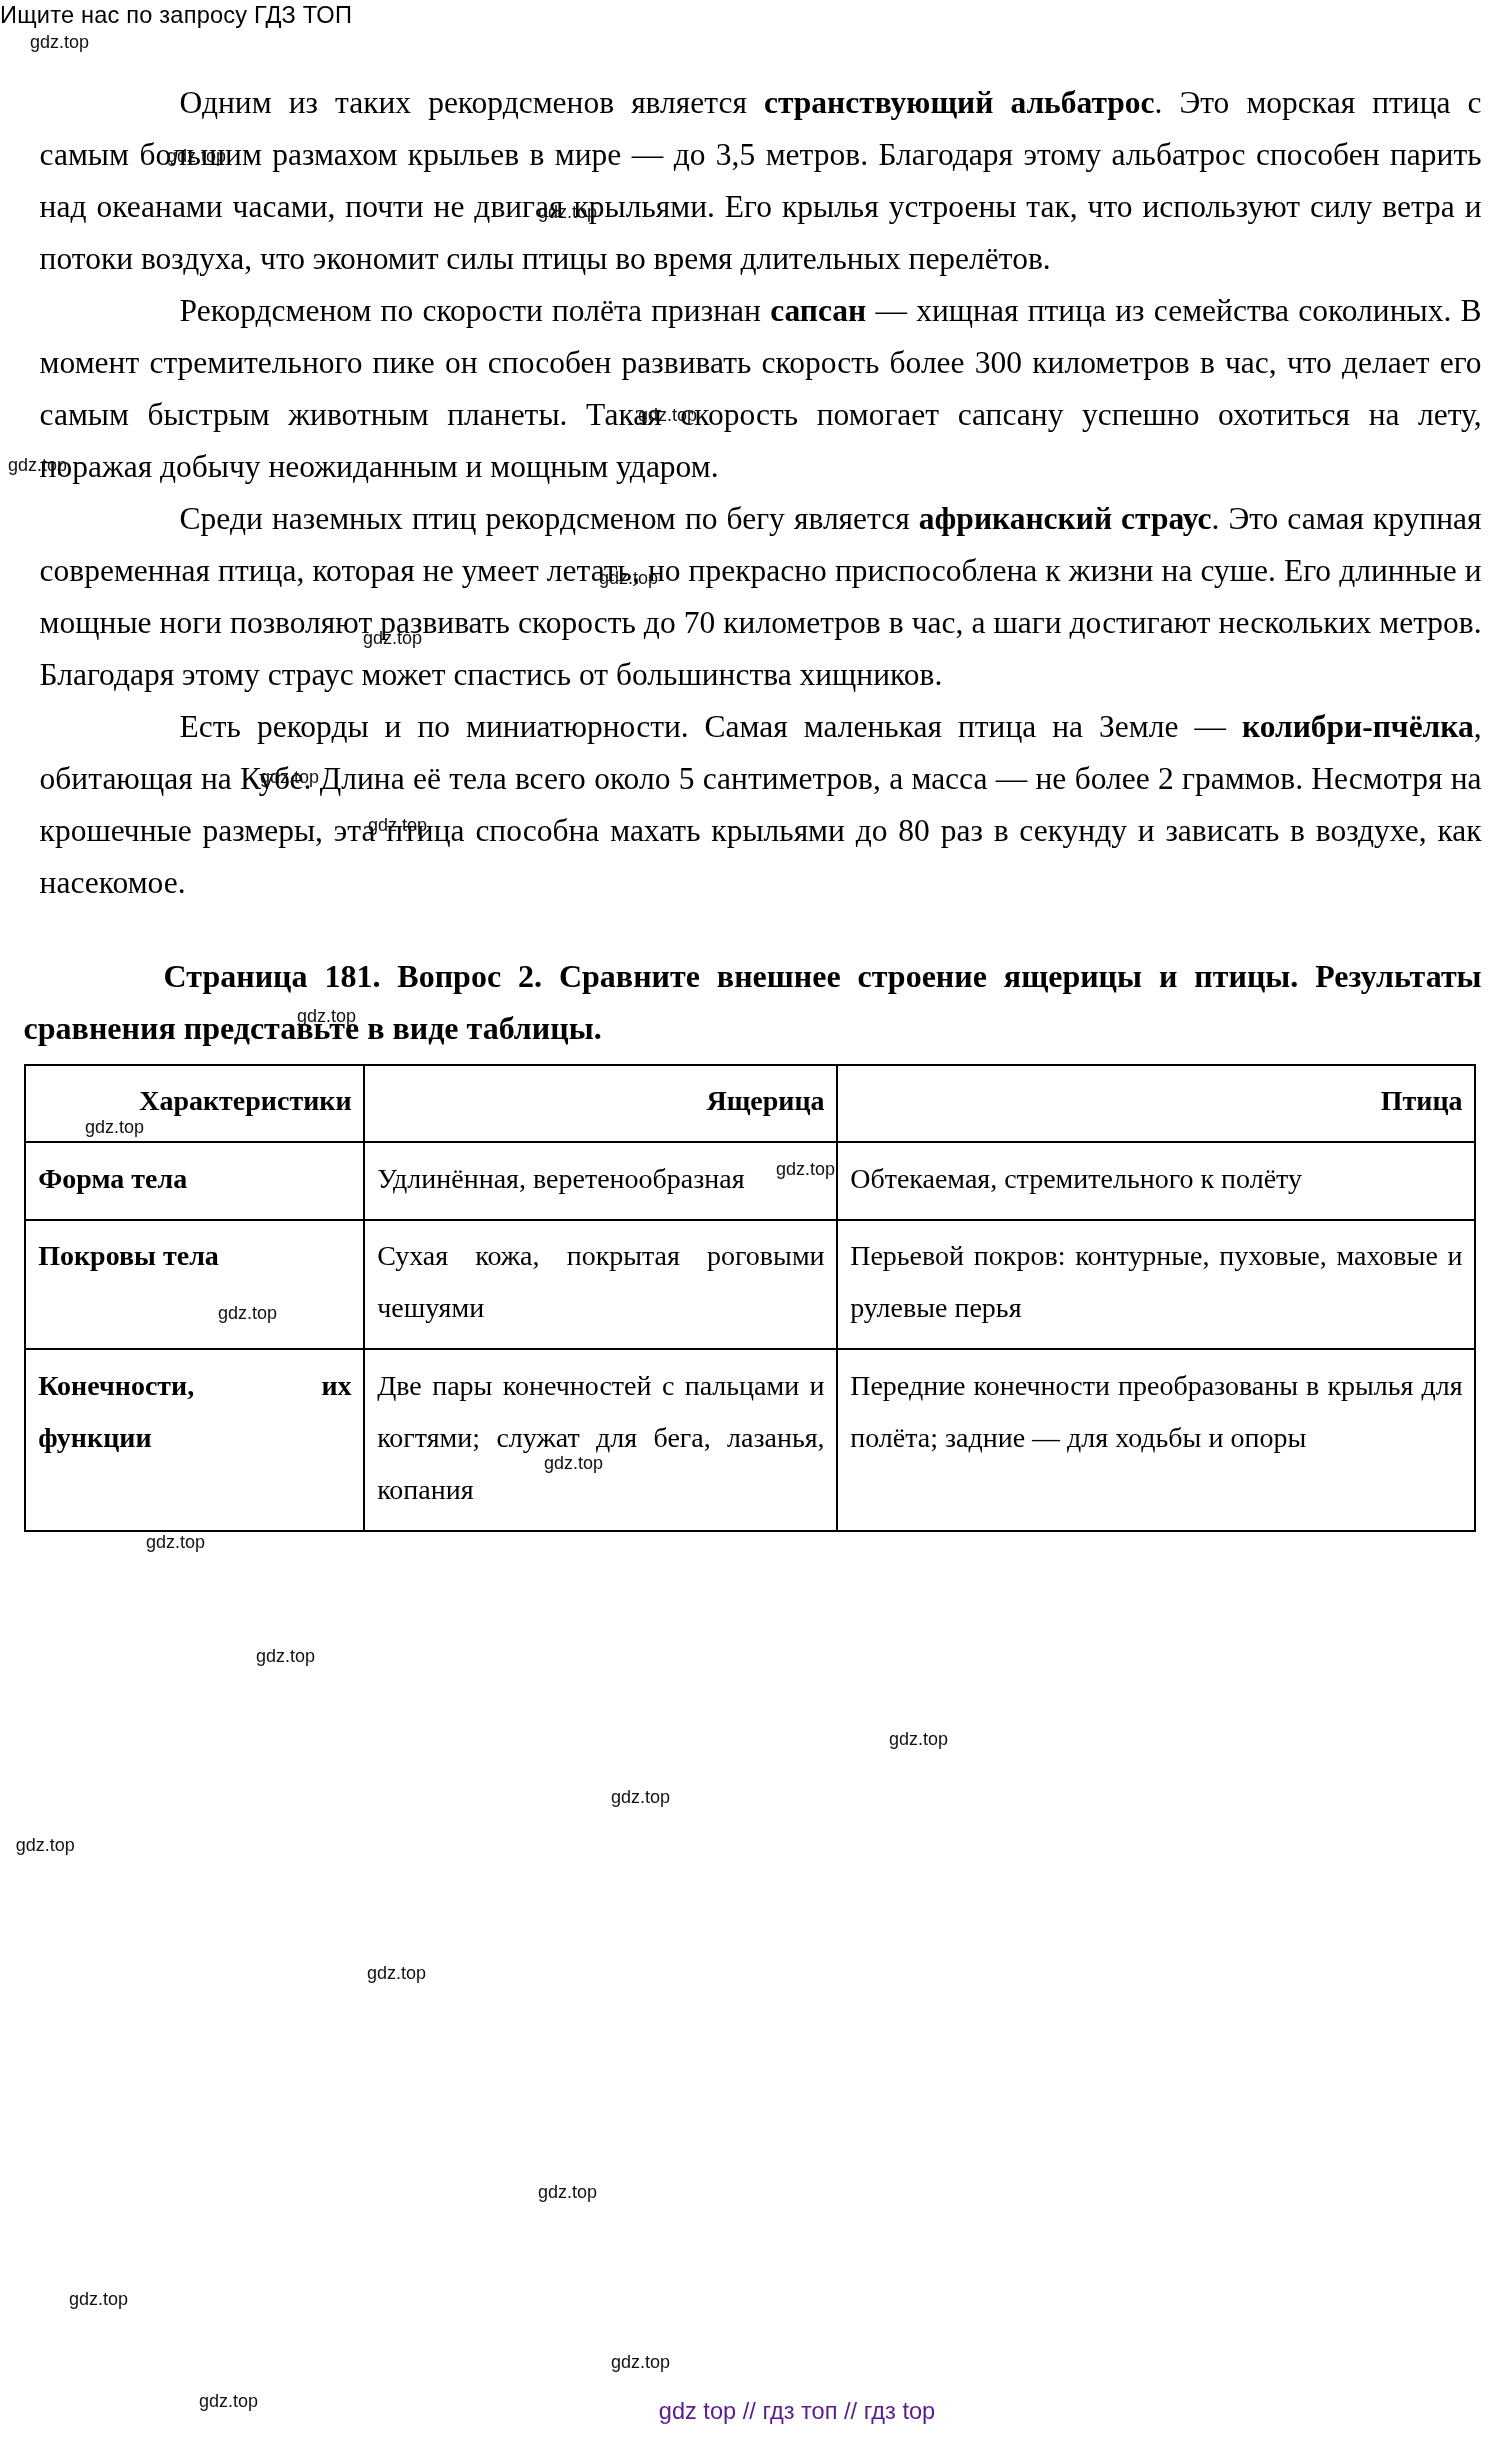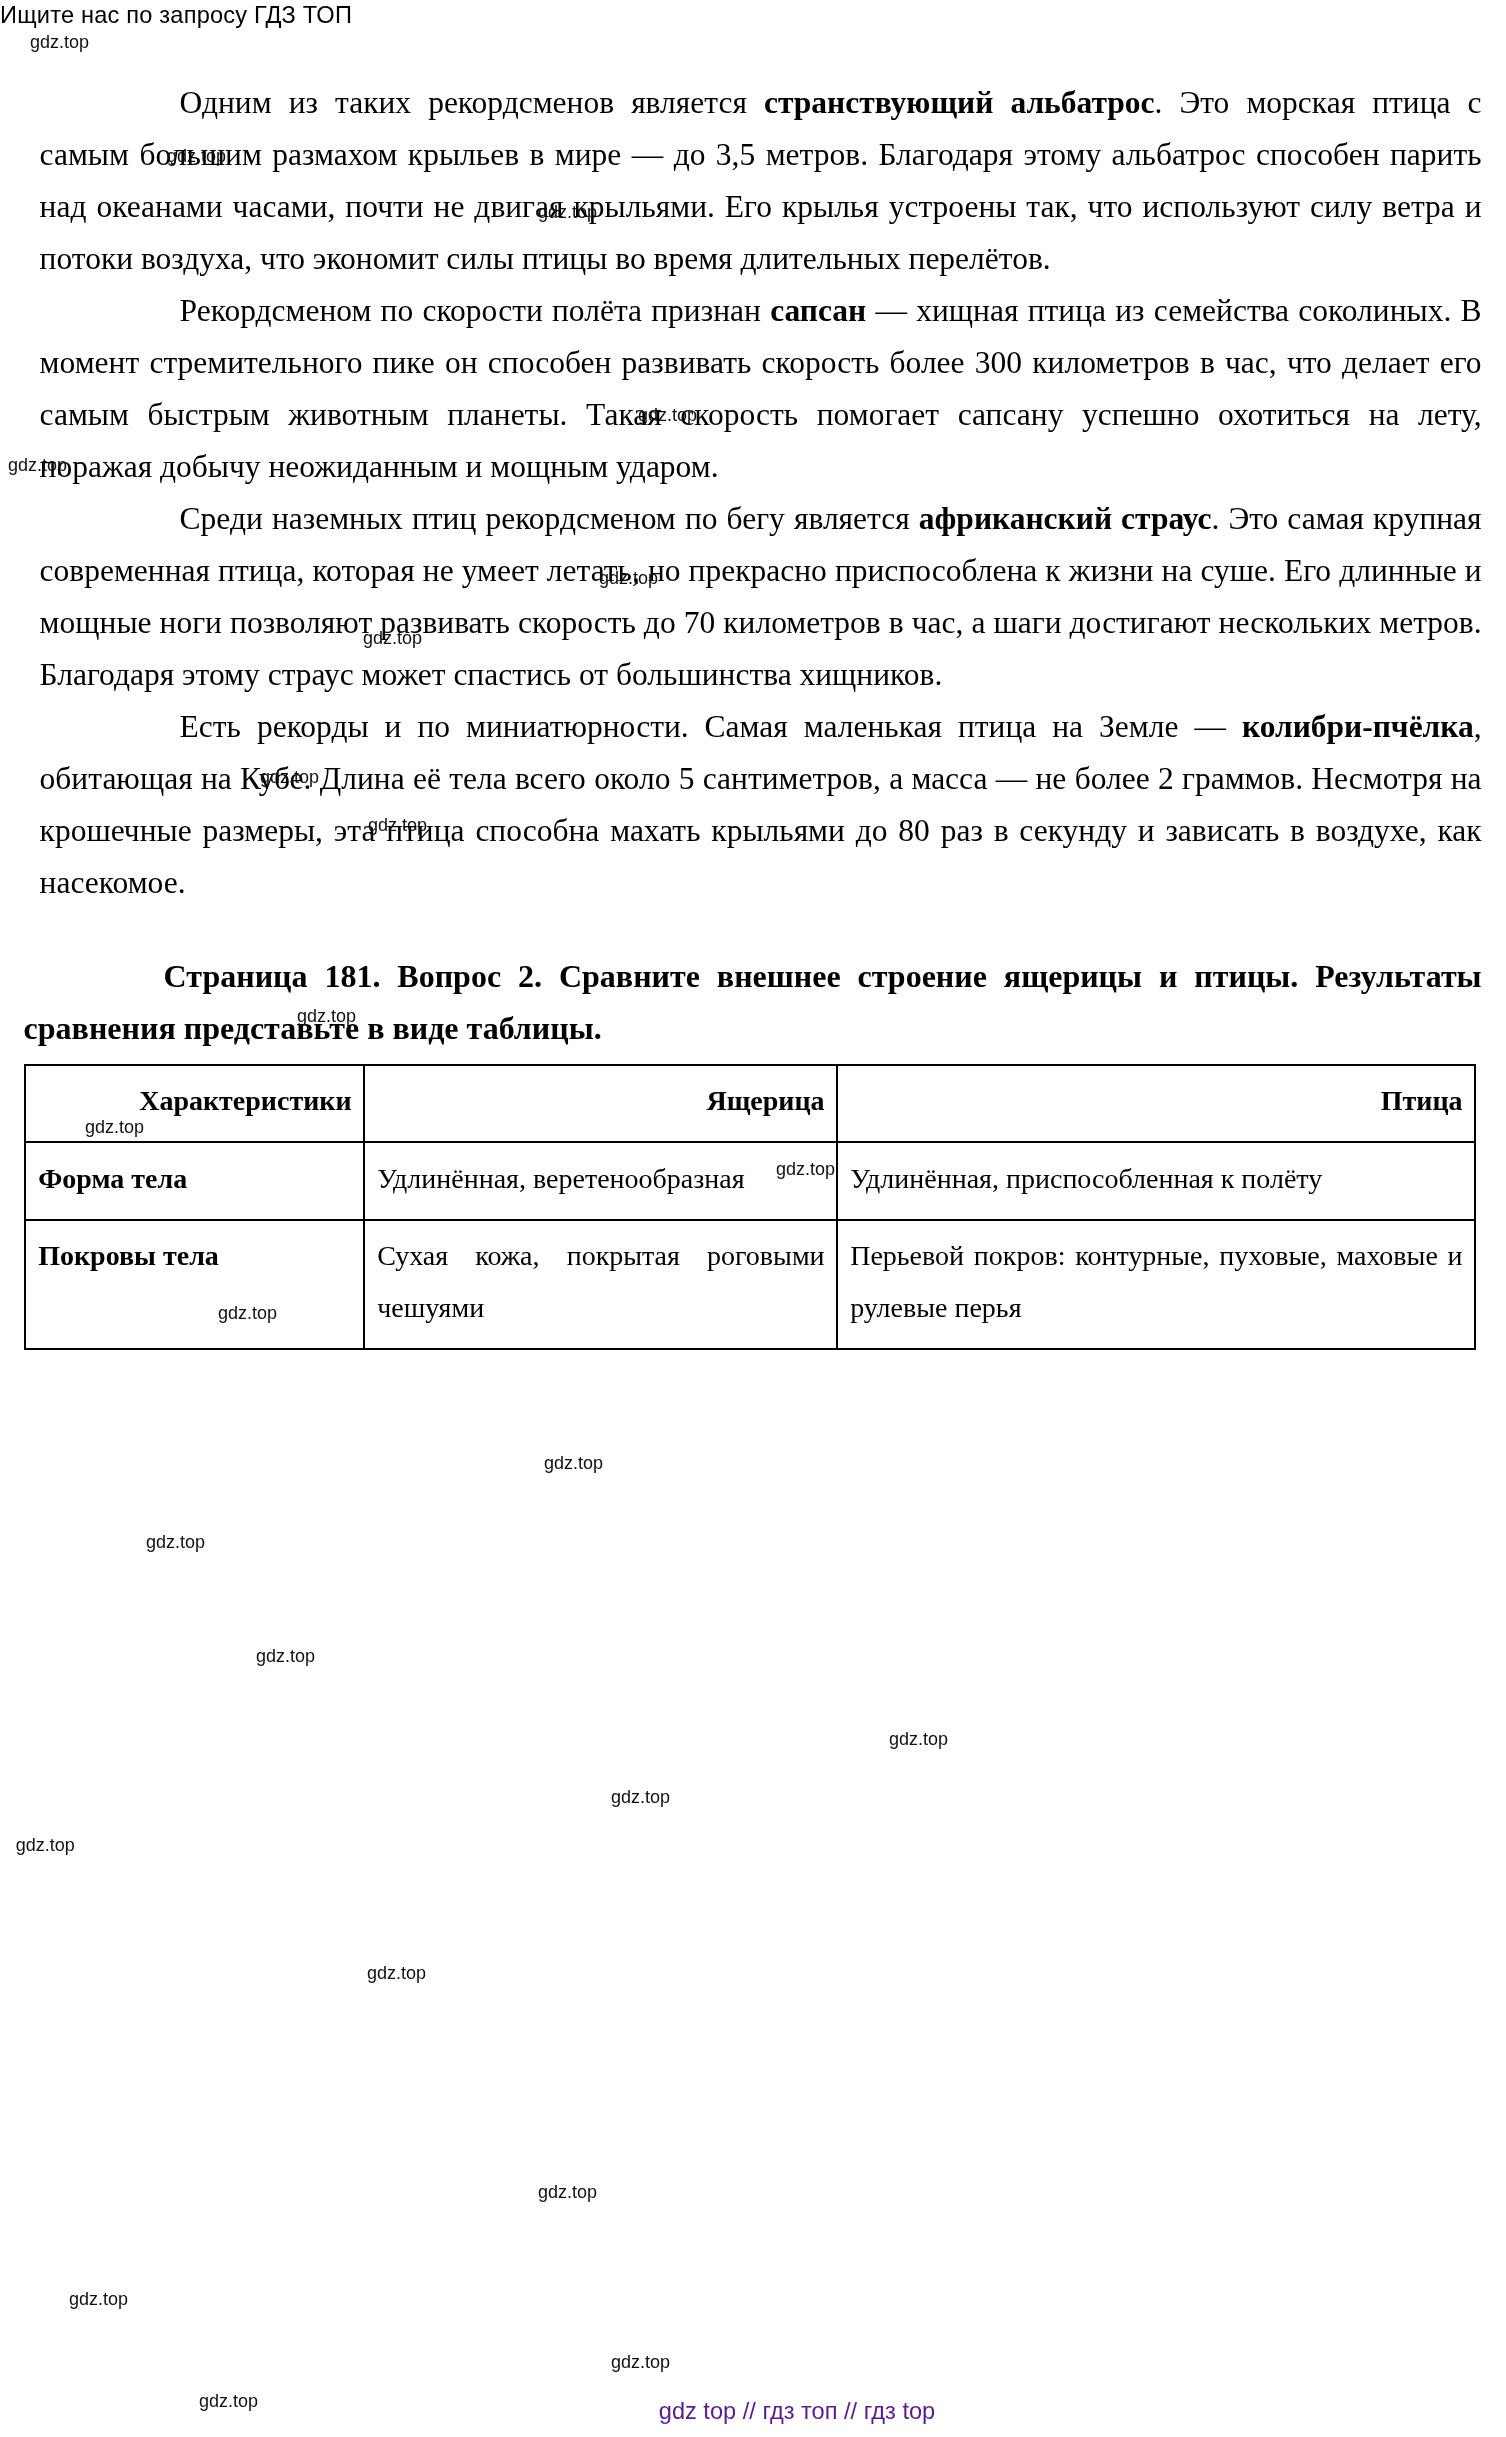--- a/index.html
+++ b/index.html
@@ -152,26 +152,31 @@
         <tr>
           <th>Характеристики</th>
           <th>Ящерица</th>
           <th>Птица</th>
         </tr>
       </thead>
       <tbody>
         <tr>
           <td class="rowhead">Форма тела</td>
           <td>Удлинённая, веретенообразная</td>
-          <td>Удлинённая, приспособленная к полёту</td>
+          <td>Обтекаемая, стремительного к полёту</td>
         </tr>
         <tr>
           <td class="rowhead">Покровы тела</td>
           <td>Сухая кожа, покрытая роговыми чешуями</td>
           <td>Перьевой покров: контурные, пуховые, маховые и рулевые перья</td>
+        </tr>
+        <tr>
+          <td class="rowhead">Конечности, их функции</td>
+          <td>Две пары конечностей с пальцами и когтями; служат для бега, лазанья, копания</td>
+          <td>Передние конечности преобразованы в крылья для полёта; задние — для ходьбы и опоры</td>
         </tr>
       </tbody>
     </table>
 
   </div>
 
   <div class="footer-link">gdz top  //  гдз топ  //  гдз top</div>
 
   <div id="watermark-layer">
       <div class="wm" style="left: 30px; top: 33px; color: rgb(17, 17, 17);">gdz.top</div>

